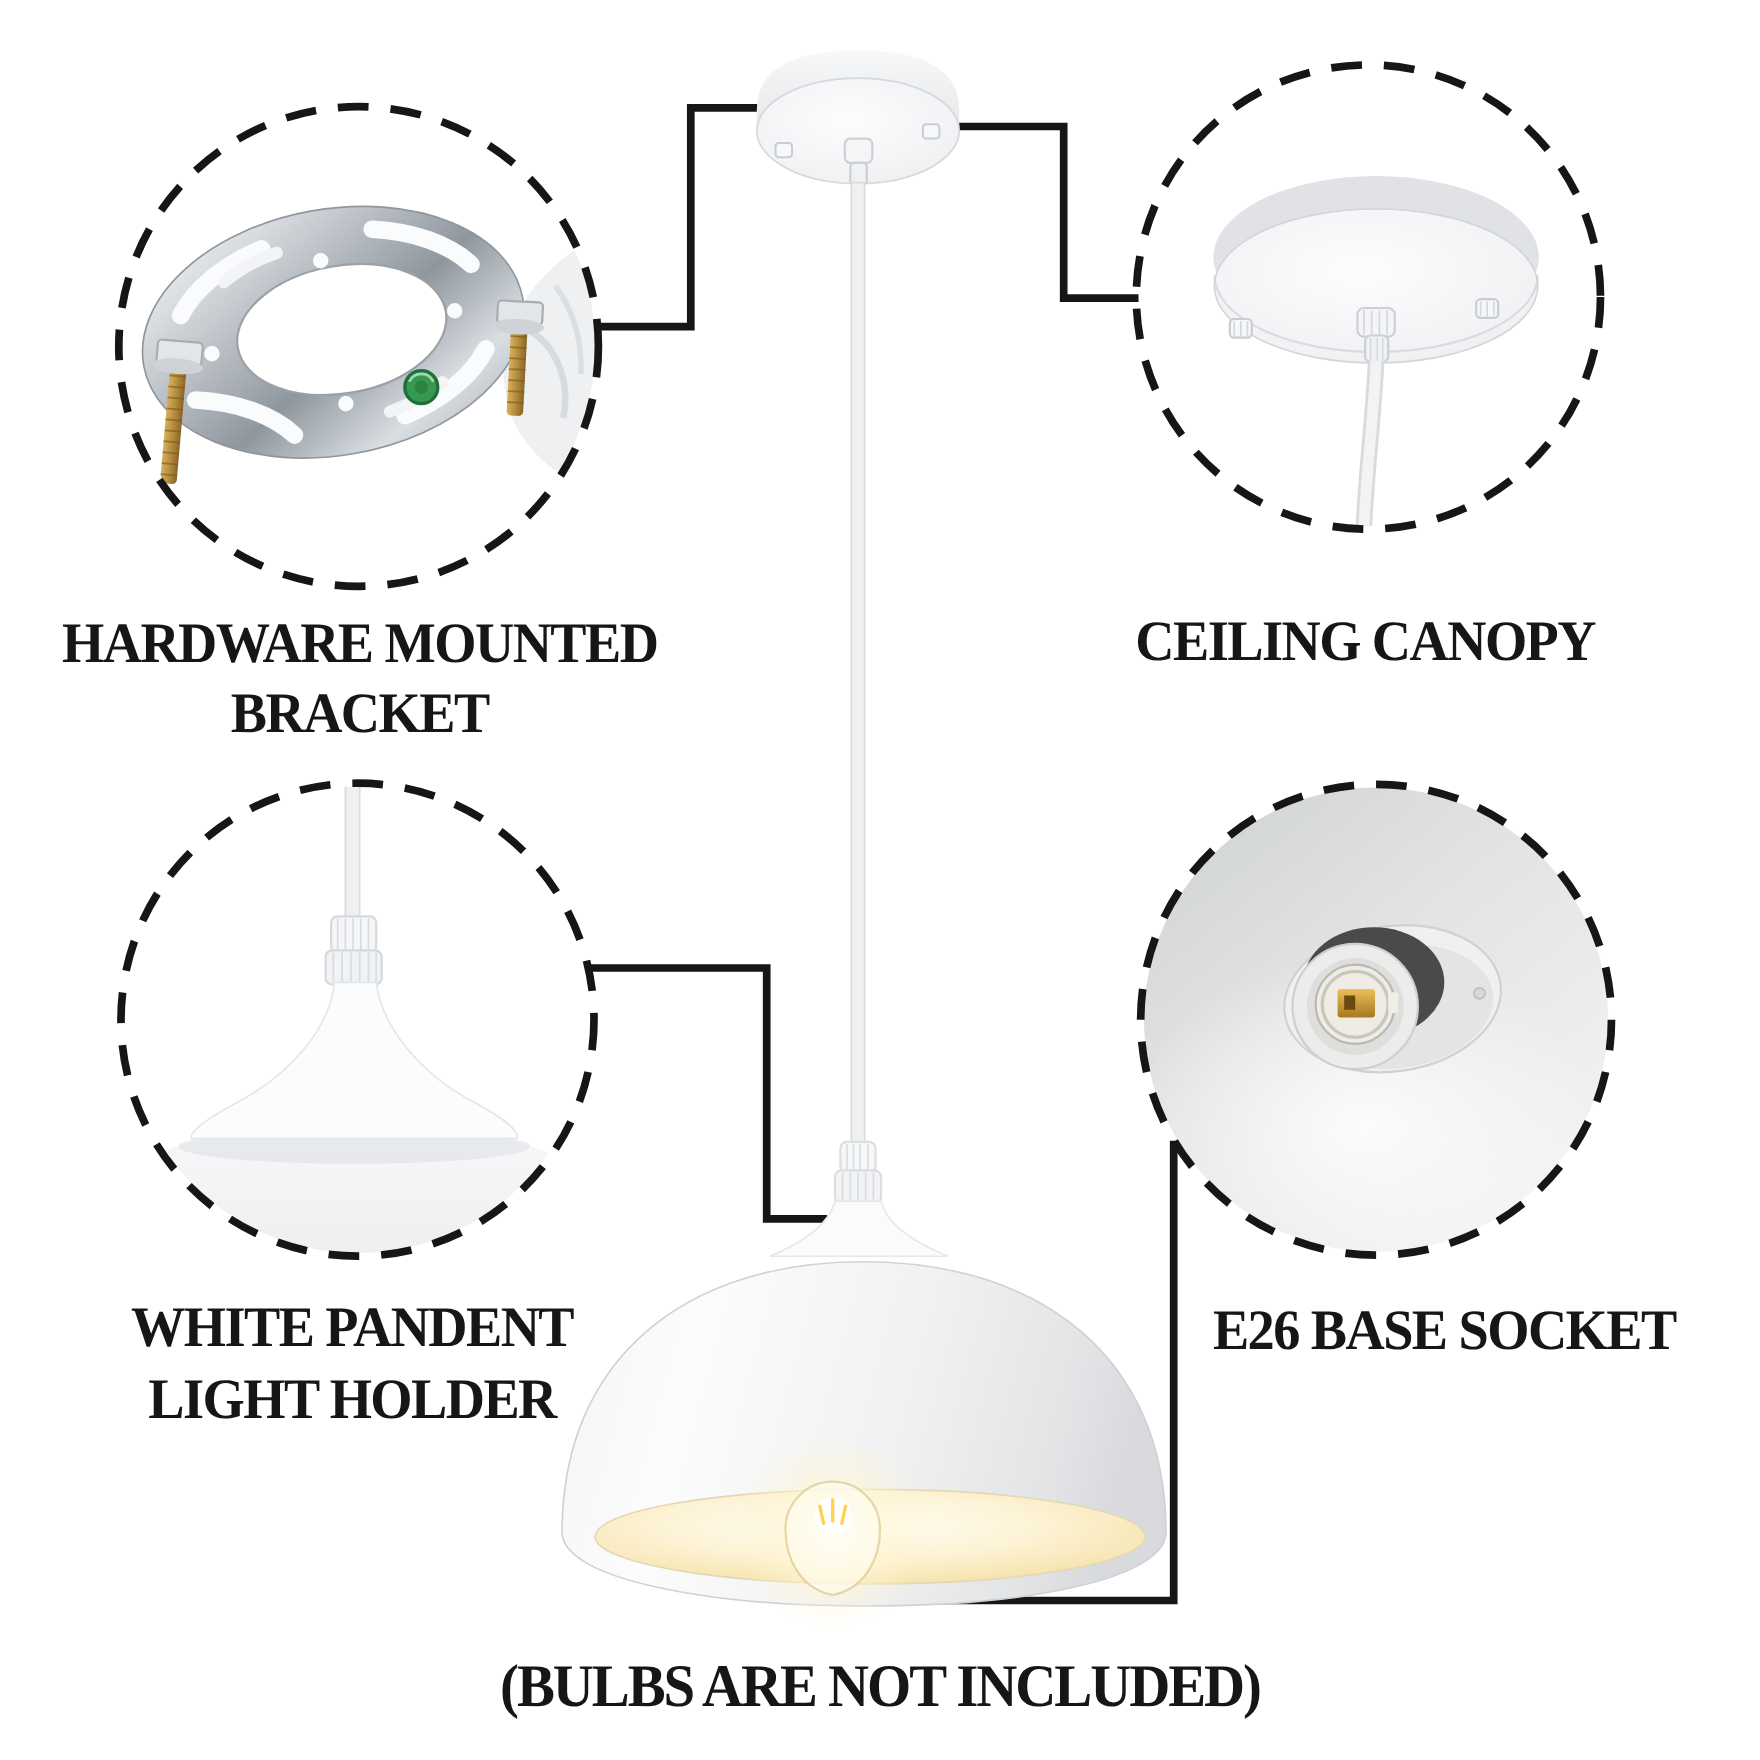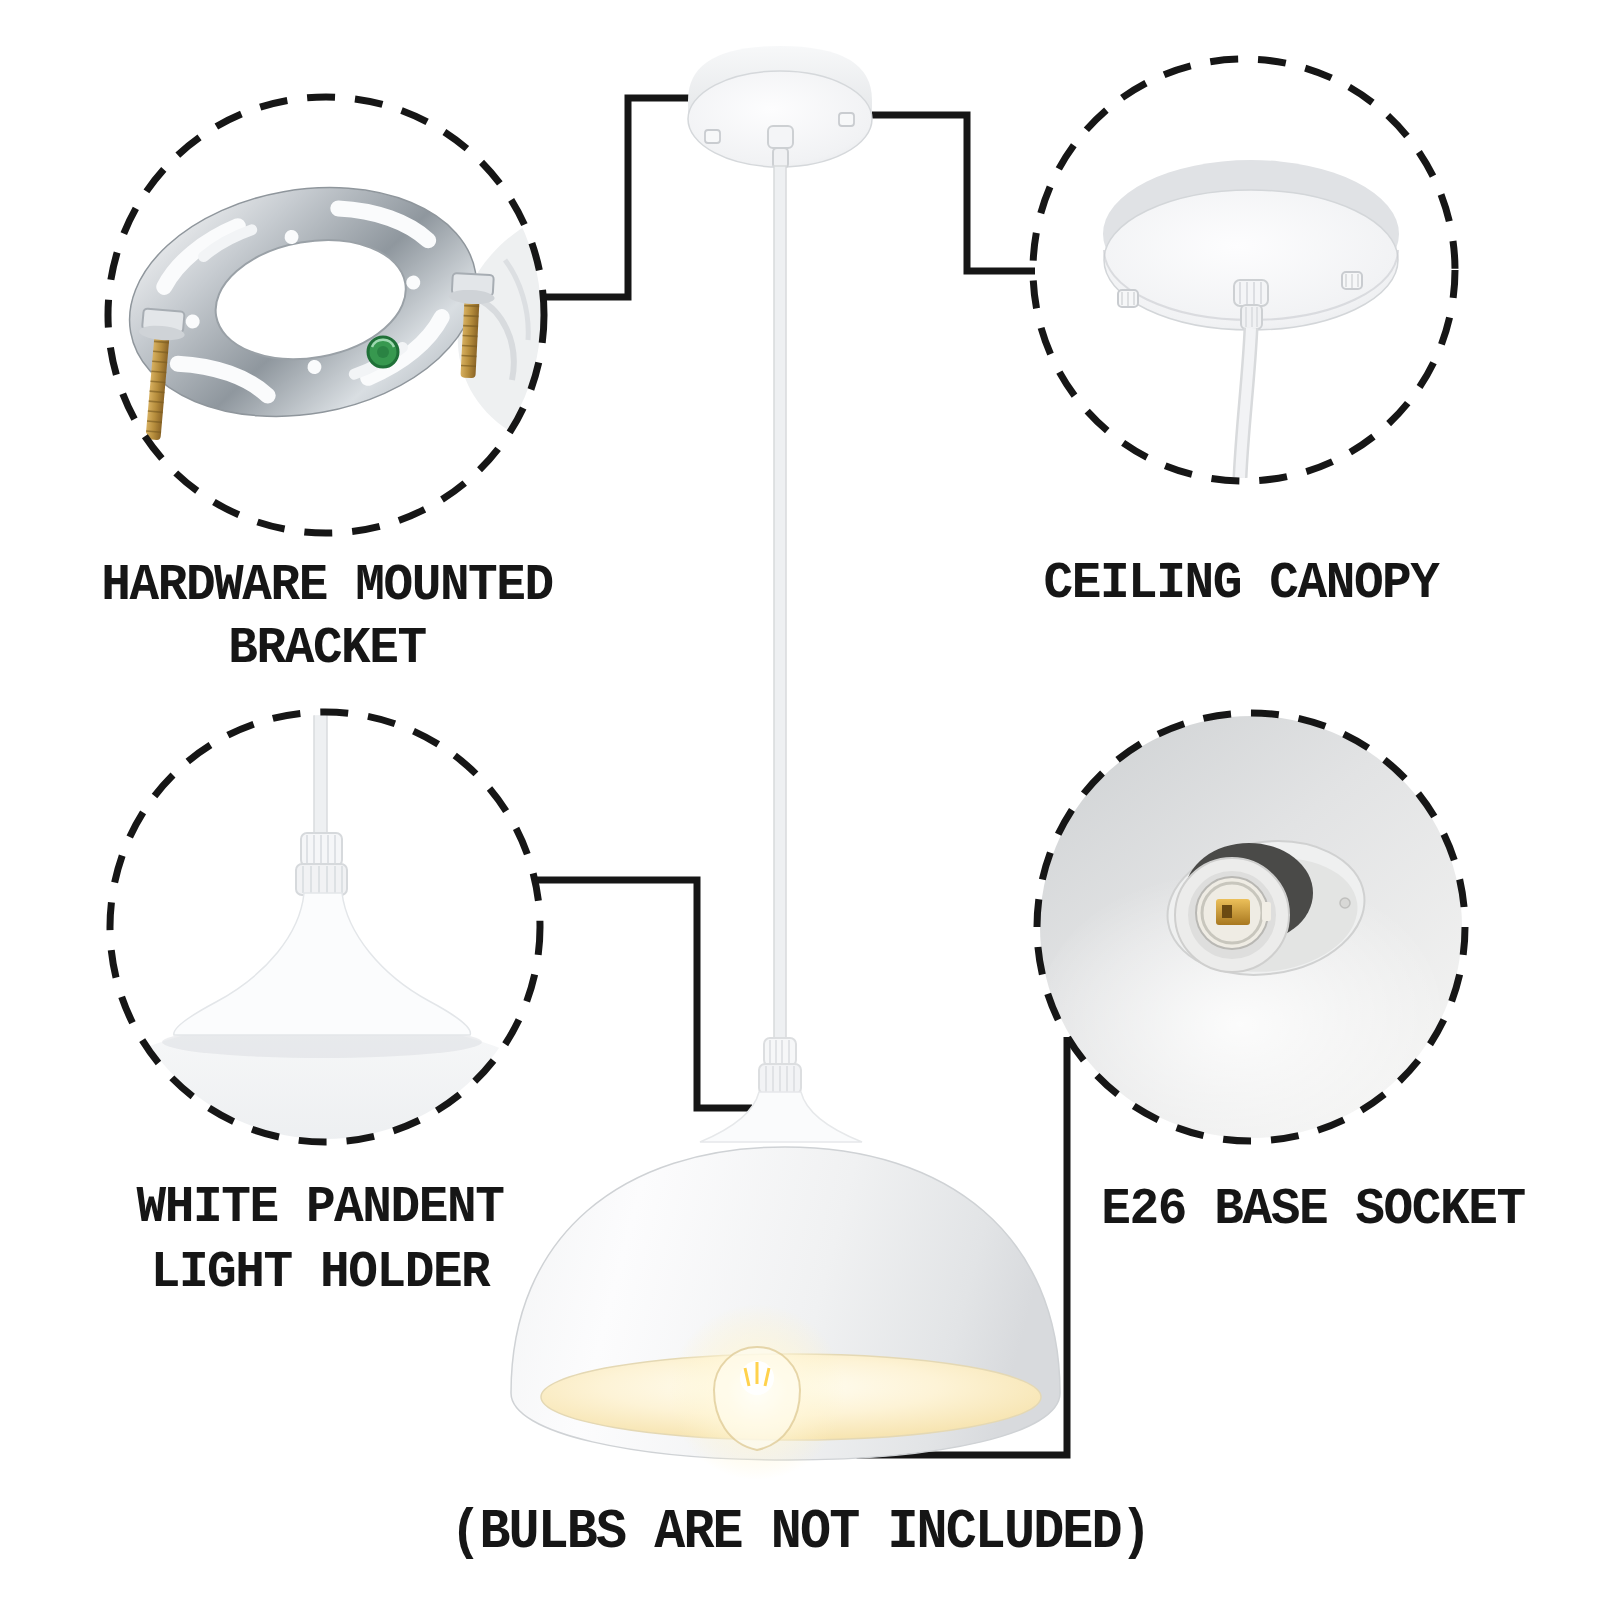--- a/index.html
+++ b/index.html
@@ -1,18 +1,18 @@
 <!DOCTYPE html>
 <html><head>
 <meta charset="utf-8">
 <style>
   html,body{margin:0;padding:0;background:#ffffff;}
   .canvas{
     position:relative;width:1600px;height:1600px;background:#ffffff;overflow:hidden;
-    font-family:Liberation Mono, monospace;
+    font-family:Liberation Serif, serif;
   }
   .art{position:absolute;left:0;top:0;width:1600px;height:1600px;}
   .label{
     position:absolute;color:#161616;font-weight:bold;font-size:52px;line-height:63px;
     text-align:center;letter-spacing:-1.5px;transform:scaleX(.95);white-space:nowrap;
   }
   .footnote{
     position:absolute;color:#161616;font-weight:bold;font-size:55px;line-height:60px;
     text-align:center;letter-spacing:-2px;transform:scaleX(.94);white-space:nowrap;
   }

